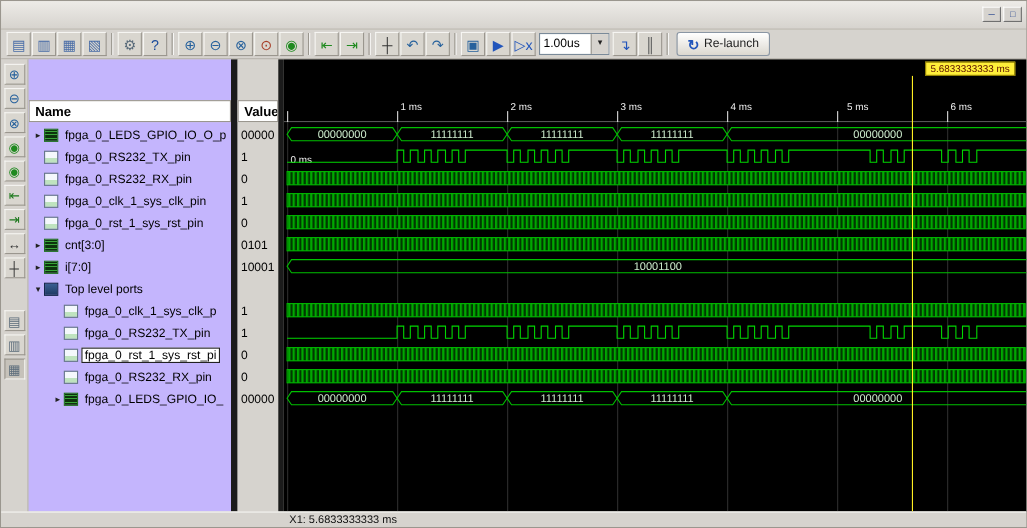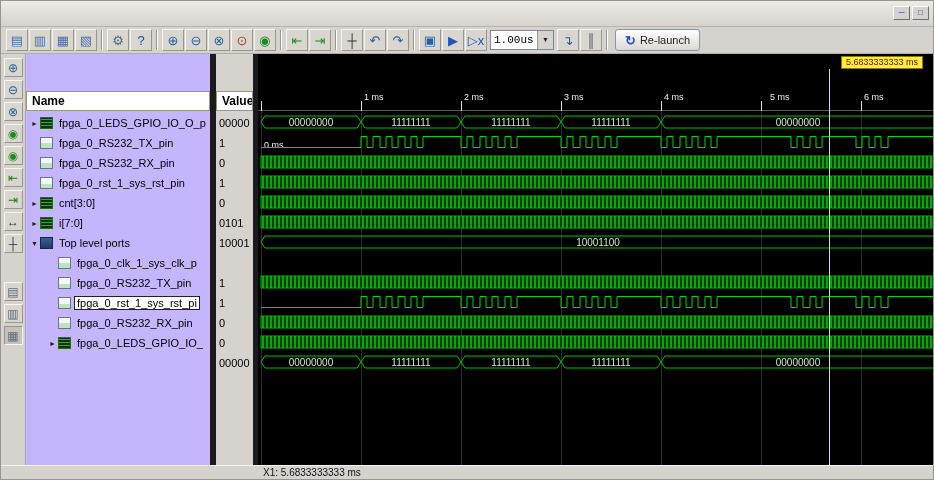--- a/index.html
+++ b/index.html
@@ -10,21 +10,21 @@
   .titlebar{position:absolute;top:0;left:0;width:100%;height:26px;background:linear-gradient(#edebe7,#d6d3ce);border-bottom:1px solid #b8b4ac;}
   .win-controls{position:absolute;top:5px;right:4px;display:flex;gap:2px;}
   .win-btn{width:17px;height:14px;background:#d6d3ce;border:1px solid;border-color:#fff #6f6f6f #6f6f6f #fff;font-size:8px;line-height:12px;text-align:center;color:#1a3a8a;}
 
   
   .toolbar{position:absolute;top:26px;left:0;width:100%;height:27px;border-bottom:1px solid #b0aca4;display:flex;align-items:center;padding:0 5px;gap:1px;background:#d6d3ce;}
   .tb-btn{width:22px;height:22px;border:1px solid;border-color:#f6f5f2 #9a968e #9a968e #f6f5f2;background:#d9d6cf;display:flex;align-items:center;justify-content:center;padding:0;}
   .tb-glyph{font-size:13px;line-height:1;}
   .tb-sep{width:2px;height:20px;margin:0 3px;border-left:1px solid #9a968e;border-right:1px solid #fff;}
   .tb-combo{display:flex;width:64px;height:20px;border:1px solid #7a8a99;background:#fff;margin:0 2px;}
-  .combo-value{flex:1;font-size:11px;padding:3px 3px 0;color:#000;font-family:Liberation Mono, monospace;}
+  .combo-value{flex:1;font-size:11px;padding:3px 3px 0;color:#000;}
   .combo-arrow{width:16px;background:#d6d3ce;border-left:1px solid #9a968e;font-size:7px;text-align:center;line-height:18px;color:#222;}
   .relaunch-btn{display:flex;align-items:center;gap:4px;height:22px;padding:0 9px;border:1px solid #8a96a4;border-radius:3px;background:linear-gradient(#ffffff,#dcd8d0);font-size:11px;color:#222;margin-left:3px;white-space:nowrap;}
   .relaunch-icon{color:#2255bb;font-size:13px;font-weight:bold;}
 
   
   .left-toolbar{position:absolute;top:53px;left:0;width:25px;bottom:0;background:#d6d3ce;border-right:1px solid #b0aca4;display:flex;flex-direction:column;align-items:center;padding-top:4px;gap:3px;}
   .lt-btn{width:19px;height:19px;border:1px solid;border-color:#f6f5f2 #9a968e #9a968e #f6f5f2;background:#d9d6cf;display:flex;align-items:center;justify-content:center;padding:0;}
   .lt-btn.pressed{border-color:#9a968e #f6f5f2 #f6f5f2 #9a968e;background:#c6c2ba;}
   .lt-btn.gap{margin-top:26px;}
   .lt-glyph{font-size:12px;line-height:1;}
@@ -215,20 +215,25 @@
         </div>
         <div class="srow" style="padding-left: 3px;">
           <span class="expander"></span>
           <span class="sig-icon pin"></span>
           <span class="slabel">fpga_0_RS232_TX_pin</span>
         </div>
         <div class="srow" style="padding-left: 3px;">
           <span class="expander"></span>
           <span class="sig-icon pin"></span>
           <span class="slabel">fpga_0_RS232_RX_pin</span>
+        </div>
+        <div class="srow" style="padding-left: 3px;">
+          <span class="expander"></span>
+          <span class="sig-icon pin"></span>
+          <span class="slabel">fpga_0_clk_1_sys_clk_pin</span>
         </div>
         <div class="srow" style="padding-left: 3px;">
           <span class="expander"></span>
           <span class="sig-icon pin"></span>
           <span class="slabel">fpga_0_rst_1_sys_rst_pin</span>
         </div>
         <div class="srow" style="padding-left: 3px;">
           <span class="expander">►</span>
           <span class="sig-icon bus"></span>
           <span class="slabel">cnt[3:0]</span>

